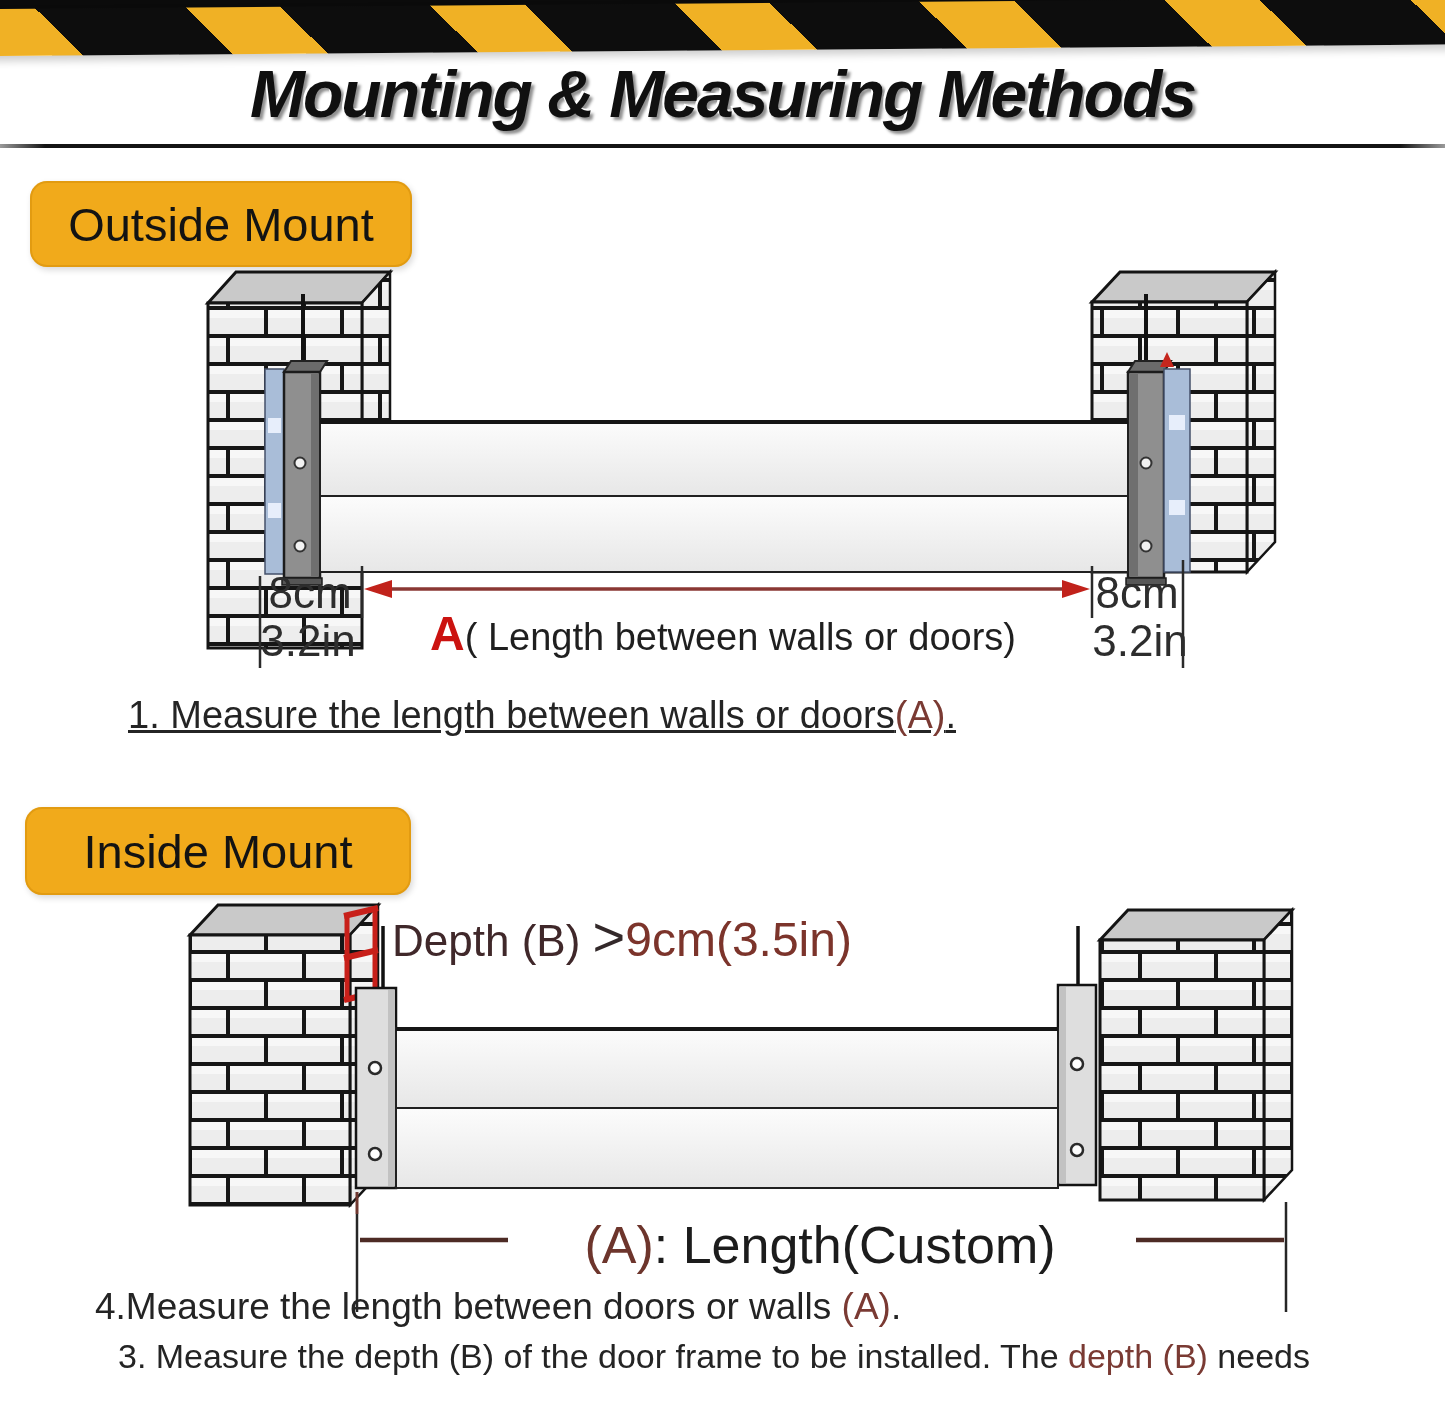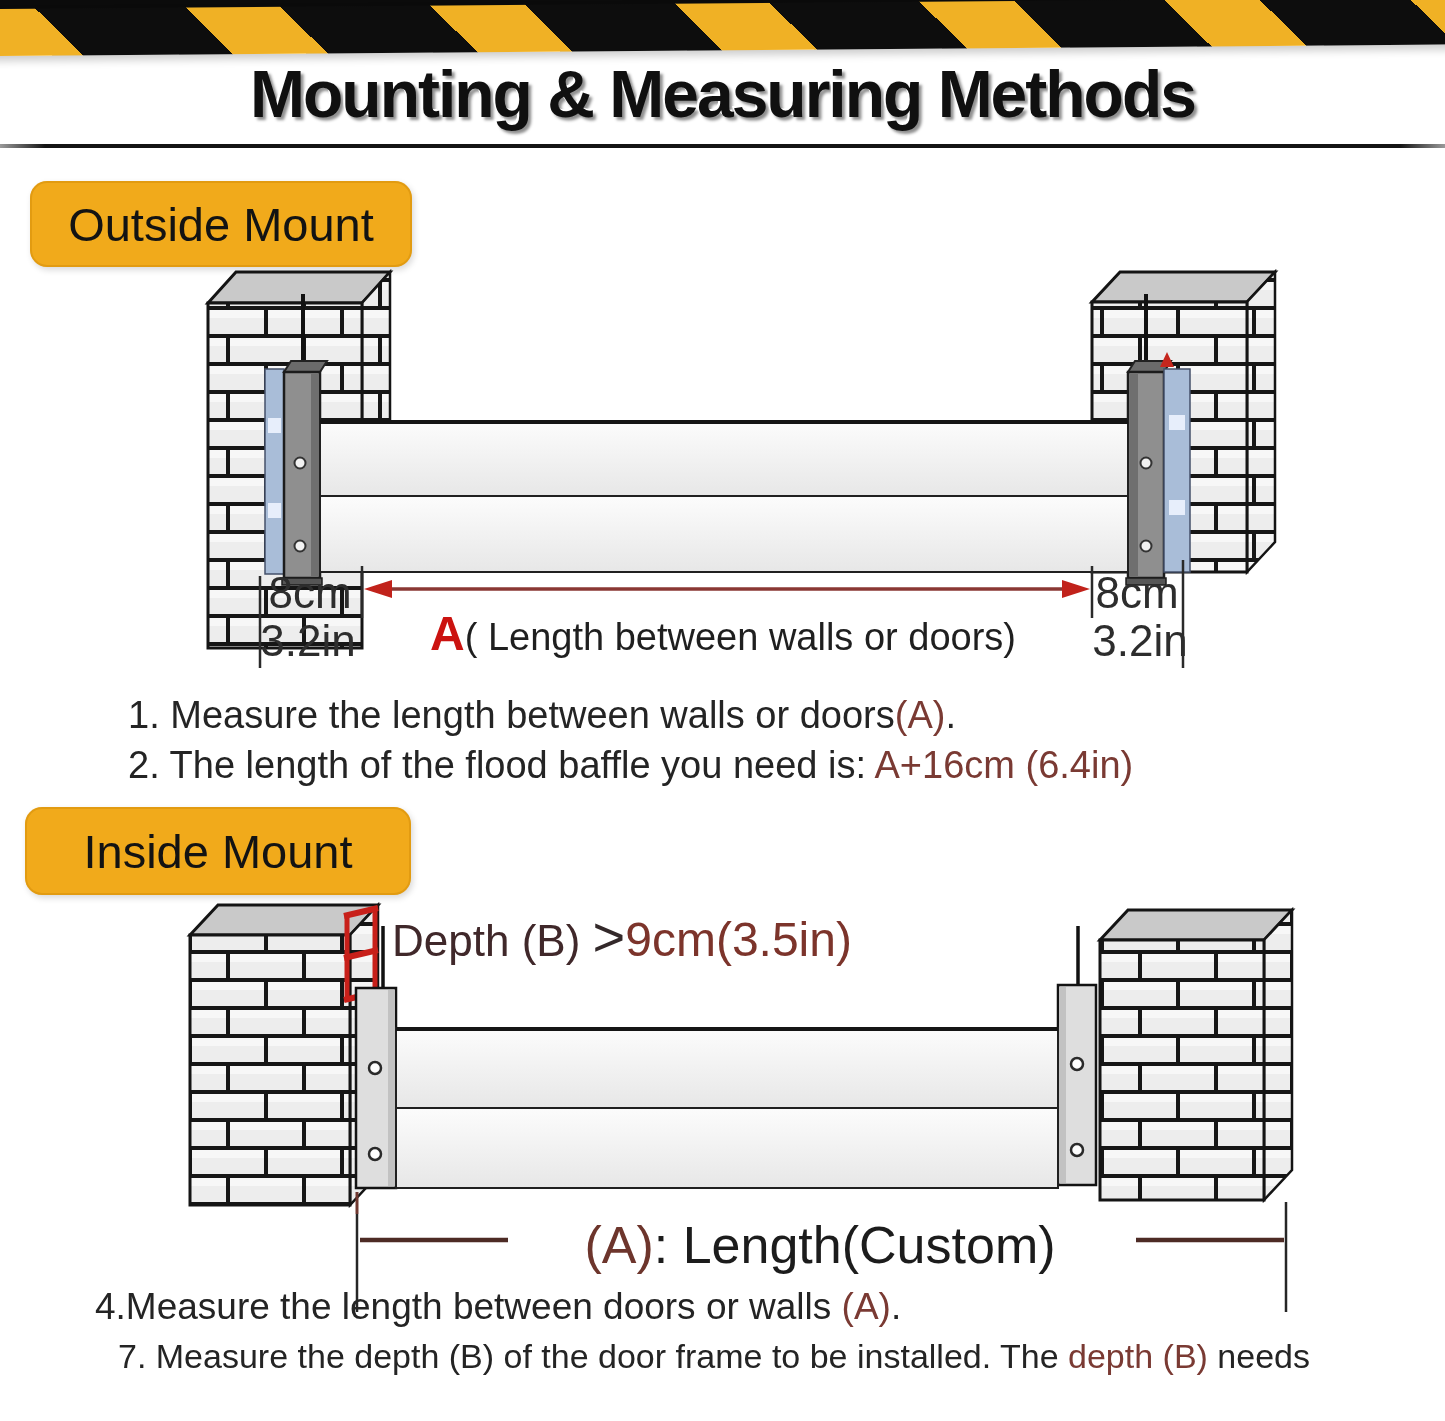--- a/index.html
+++ b/index.html
@@ -1,21 +1,21 @@
 <!DOCTYPE html>
 <html><head>
 <meta charset="utf-8">
 <style>
   html,body{margin:0;padding:0;background:#ffffff;}
   .page{
     position:relative;width:1445px;height:1421px;background:#ffffff;
     font-family:"Liberation Sans",sans-serif;overflow:hidden;
   }
   
-  .header{position:absolute;left:0;top:0;width:1445px;height:152px;}
+  .header{position:absolute;left:0;top:0;width:1445px;height:152px;font-style:italic;}
   .tape-black{
     position:absolute;top:-9px;left:-12px;width:1470px;height:22px;
     background:#0b0b0b;transform:rotate(-0.45deg);transform-origin:left center;
   }
   .tape-stripes{
     position:absolute;top:9px;left:-12px;width:1470px;height:47px;
     background:repeating-linear-gradient(45deg,#f0b125 0 67px,#0d0d0d 67px 173px);
     transform:rotate(-0.45deg);transform-origin:left center;
     box-shadow:0 5px 9px rgba(0,0,0,0.20);
   }
@@ -135,25 +135,22 @@
     <polygon points="364,589 392,580 392,598" fill="#c1221b"></polygon>
     <polygon points="1090,589 1062,580 1062,598" fill="#c1221b"></polygon>
 
     <text x="310" y="608" text-anchor="middle" class="dim-text">8cm</text>
     <text x="308" y="656" text-anchor="middle" class="dim-text">3.2in</text>
     <text x="1137" y="608" text-anchor="middle" class="dim-text">8cm</text>
     <text x="1140" y="656" text-anchor="middle" class="dim-text">3.2in</text>
     <text x="430" y="650"><tspan class="marker-a">A</tspan><tspan class="span-rest">( Length between walls or doors)</tspan></text>
   </svg>
 
-  <div class="step s-out" style="left:128px;top:694px;">
+  <div class="step s-out" style="left:128px;top:694px;text-decoration:underline;">
     <span>1. Measure the length between walls or doors</span><span class="maroon">(A)</span><span>.</span>
-  </div>
-  <div class="step s-out" style="left:128px;top:744px;">
-    <span>2. The length of the flood baffle you need is: </span><span class="maroon">A+16cm (6.4in)</span><span></span>
   </div>
 
   <svg class="diagram" style="top:898px;" width="1445" height="420" viewBox="0 898 1445 420">
     <defs>
       <pattern id="brick2" patternUnits="userSpaceOnUse" width="76" height="56">
         <rect width="76" height="56" fill="#161616"></rect>
         <rect x="2" y="2" width="72" height="24" fill="#ededed"></rect>
         <rect x="2" y="2" width="72" height="8" fill="#f7f7f7"></rect>
         <rect x="-36" y="30" width="72" height="24" fill="#ededed"></rect>
         <rect x="-36" y="30" width="72" height="8" fill="#f7f7f7"></rect>
@@ -206,16 +203,16 @@
     <line x1="360" y1="1240" x2="508" y2="1240" stroke="#4d2b25" stroke-width="4.5"></line>
     <line x1="1136" y1="1240" x2="1284" y2="1240" stroke="#4d2b25" stroke-width="4.5"></line>
 
     <text x="820" y="1263" text-anchor="middle"><tspan class="inside-marker">(A)</tspan><tspan class="inside-rest">: Length(Custom)</tspan></text>
   </svg>
 
   <div class="step s-in1" style="left:95px;top:1286px;">
     <span>4.Measure the length between doors or walls </span><span class="maroon">(A)</span><span>.</span>
   </div>
   <div class="step s-in2" style="left:118px;top:1337px;">
-    <span>7. Measure the depth (B) of the door frame to be installed. The </span><span class="maroon">depth (B)</span><span> needs</span>
+    <span>3. Measure the depth (B) of the door frame to be installed. The </span><span class="maroon">depth (B)</span><span> needs</span>
   </div>
 
 </div>
 
 </body></html>

